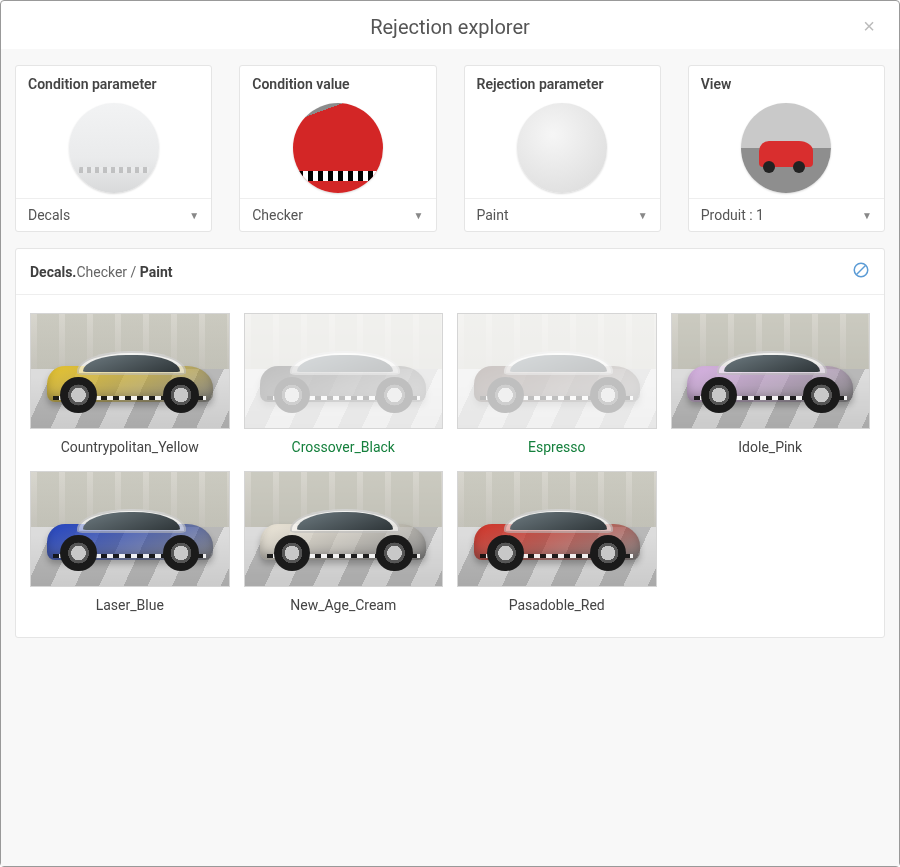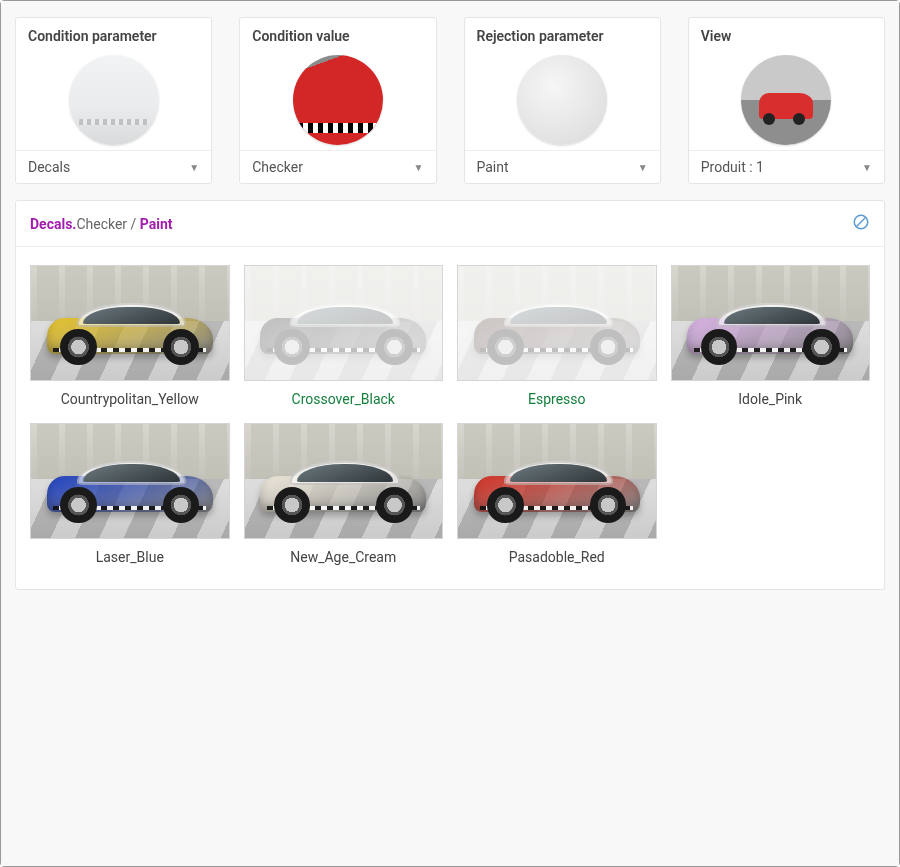--- a/index.html
+++ b/index.html
@@ -155,21 +155,21 @@
     border-radius: 3px;
   }
   .results-header {
     padding: 12px 14px;
     display: flex;
     align-items: center;
     justify-content: space-between;
     font-size: 14px;
     border-bottom: 1px solid #eee;
   }
-  .crumb-strong { font-weight: 700; color: #a21caf; }
+  .crumb-strong { font-weight: 700; color: #404040; }
   .crumb-plain { color: #666; }
   .ban-icon {
     width: 18px; height: 18px;
     color: #5b9bd5;
     cursor: pointer;
   }
   .grid {
     display: grid;
     grid-template-columns: repeat(4, 1fr);
     gap: 16px 14px;
@@ -253,20 +253,26 @@
     font-size: 14px;
     color: #444;
     text-align: center;
   }
   .cell.disabled .cell-label { color: #15803d; text-align: center; }
 </style>
 </head>
 <body>
 
 <div class="modal">
+  <div class="modal-header">
+    <span class="modal-title">Rejection explorer</span>
+    <button class="close-btn">
+      <span>×</span>
+    </button>
+  </div>
 
   <div class="modal-body">
 
     <div class="selector-row">
 
       <div class="selector-card">
         <div class="selector-label">Condition parameter</div>
         <div class="selector-preview">
           <div class="preview-circle pv-decals"></div>
         </div>

